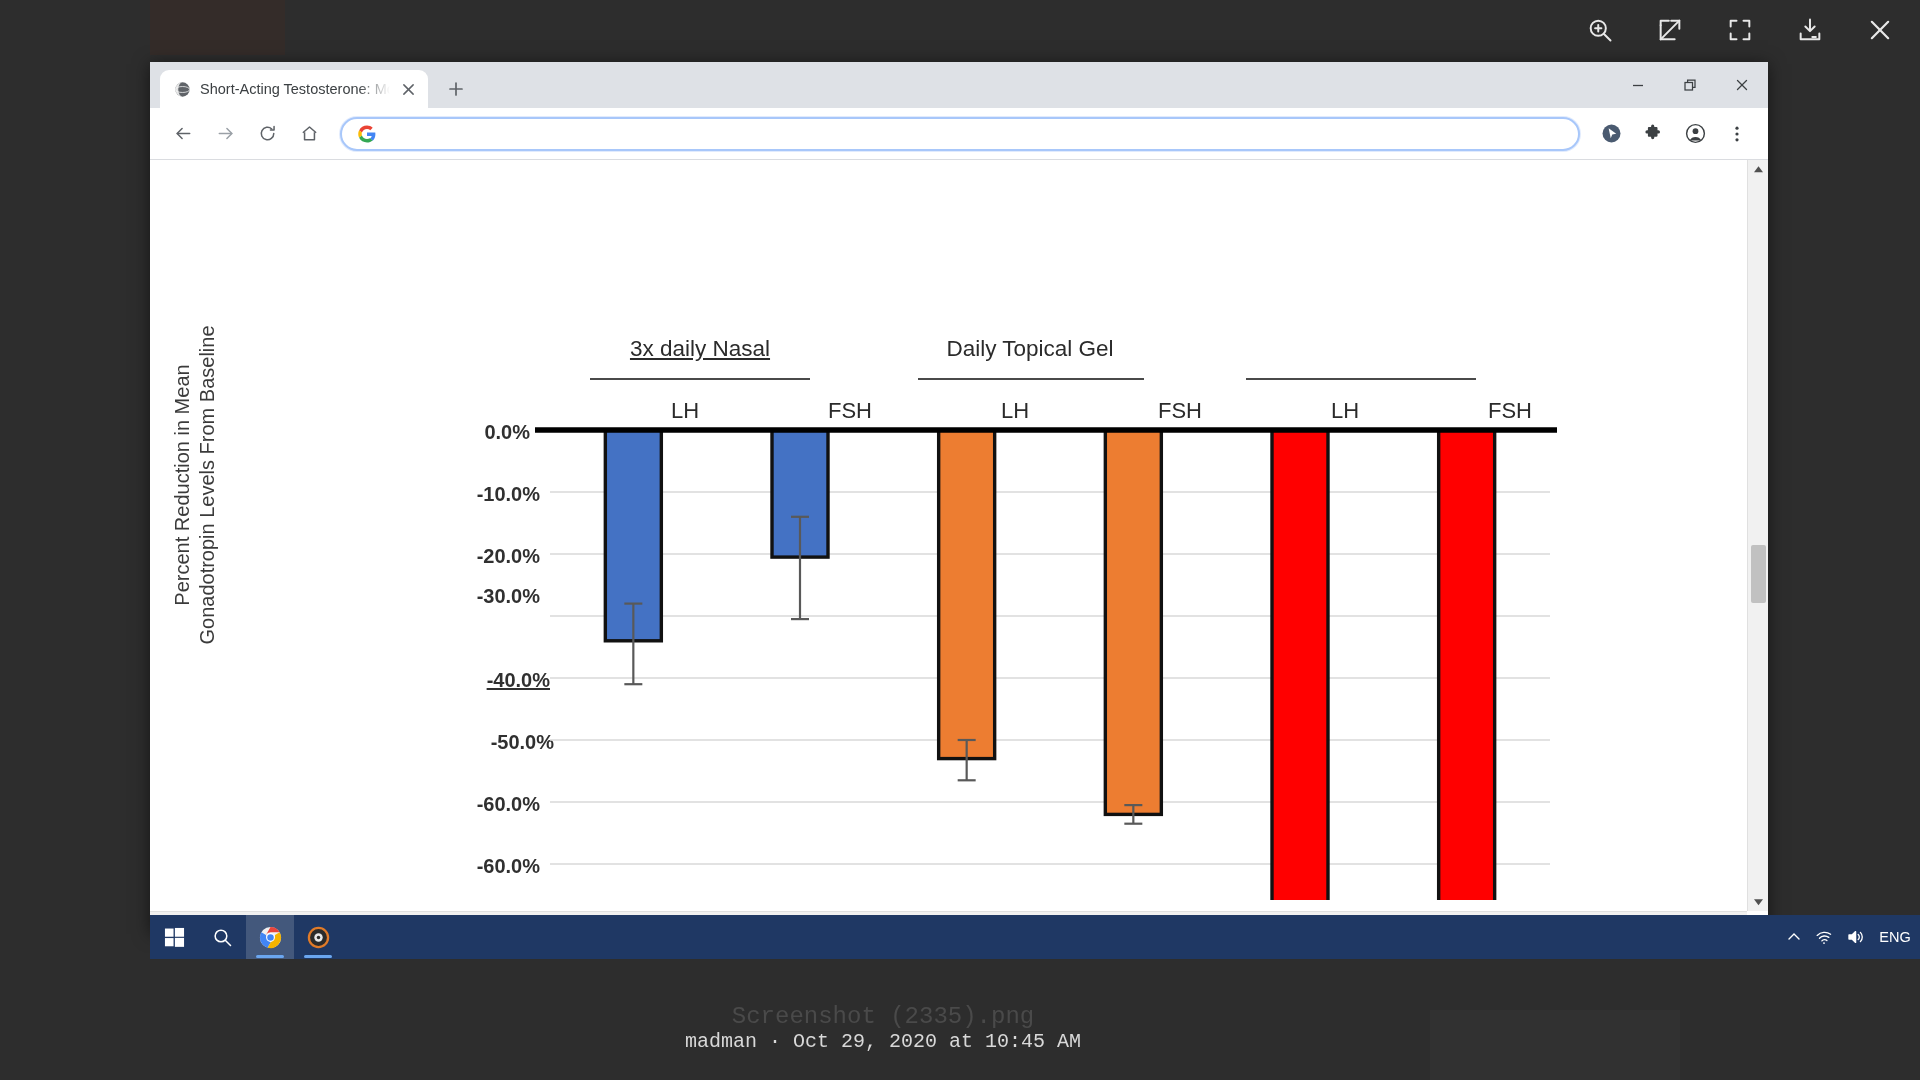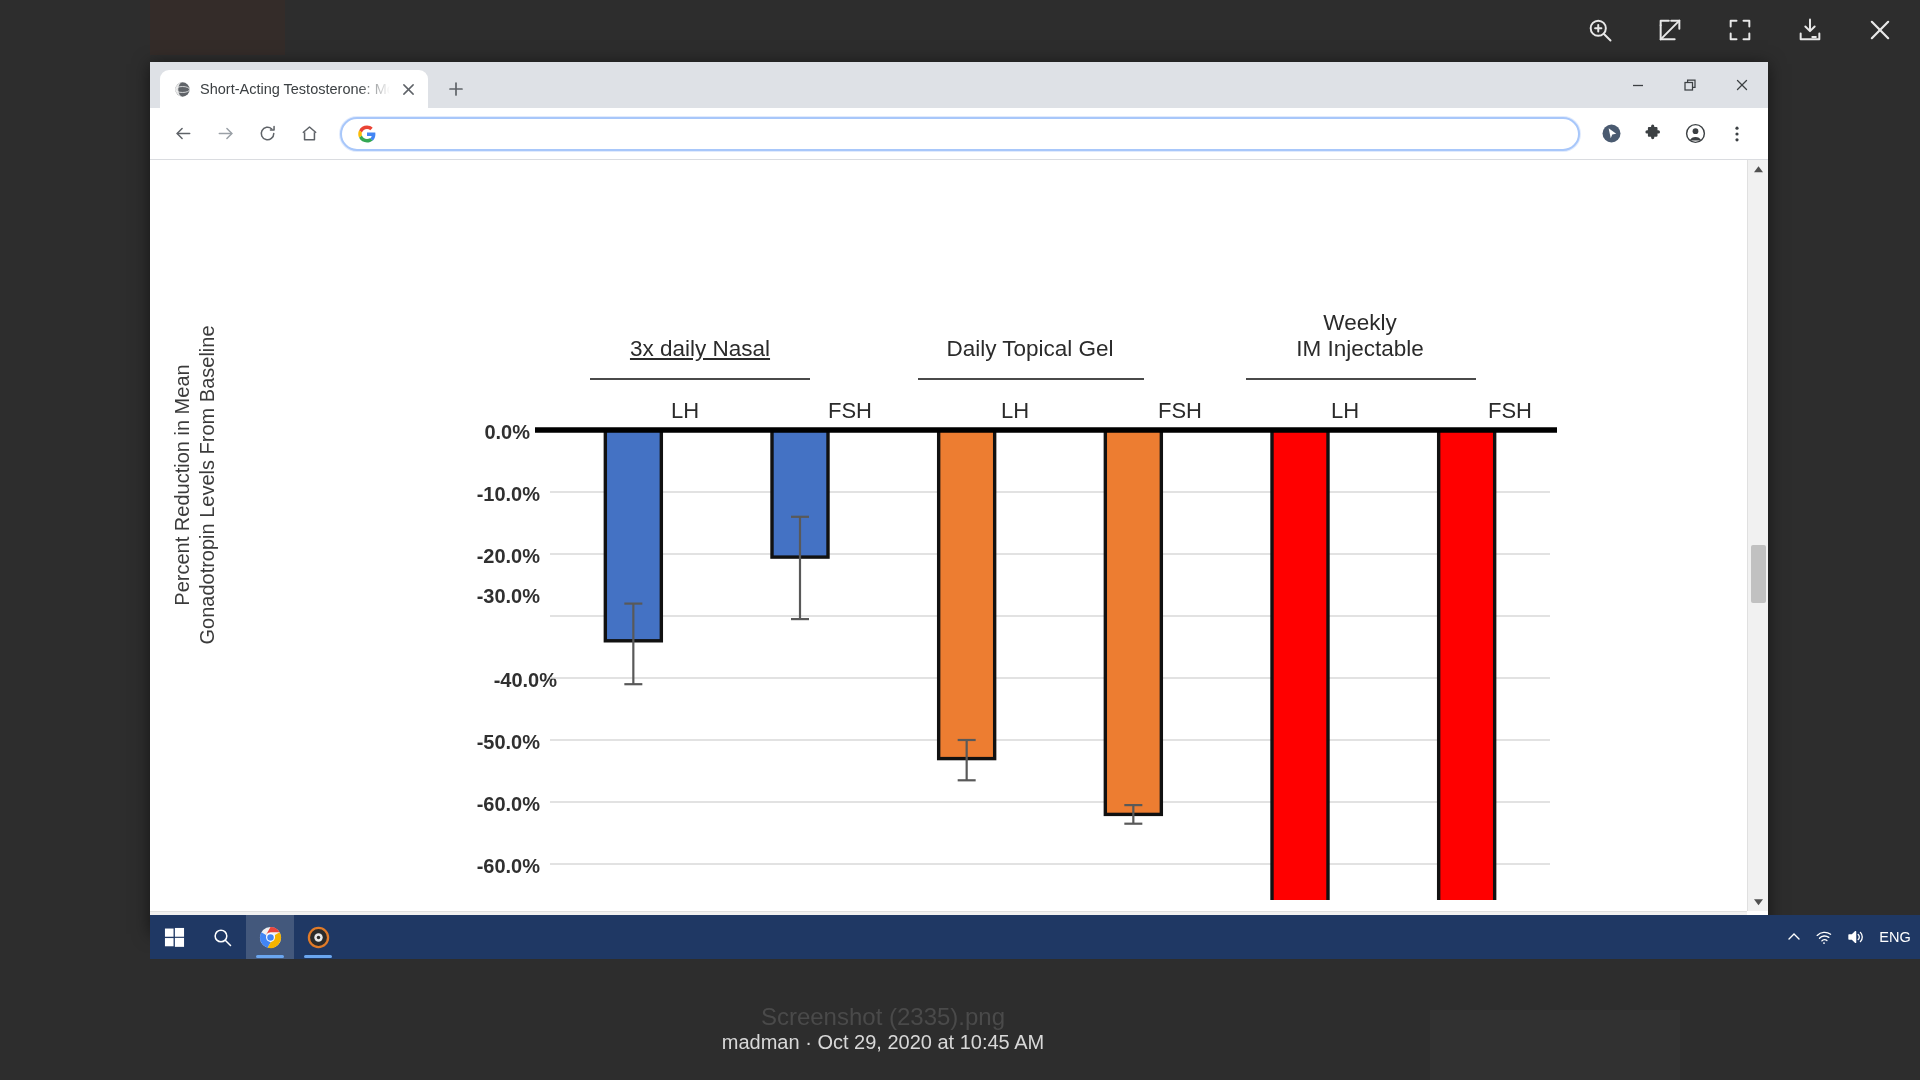--- a/index.html
+++ b/index.html
@@ -237,21 +237,21 @@
     font-size: 14.5px;
   }
   .tb-tray { display: flex; align-items: center; gap: 12px; }
 
   
   #caption {
     position: absolute; left: 0; bottom: 0;
     width: 1766px; height: 104px;
     display: flex; flex-direction: column;
     align-items: center; justify-content: center;
-    z-index: 35;
+    z-index: 35; font-family: Liberation Mono, monospace;
   }
   .cap-filename {
     font-size: 24px; color: #4a4a4a;
   }
   .cap-meta {
     font-size: 20px; color: #d8d8d8;
   }
 </style>
 </head>
 <body>
@@ -426,39 +426,35 @@
         <div class="grp-label" style="left:430px; top:176px; width:240px;text-decoration:underline;">
           <div>3x daily Nasal</div>
         </div>
         <div class="grp-rule" style="left:440px; top:218px; width:220px;"></div>
 
         <div class="grp-label" style="left:760px; top:176px; width:240px;">
           <div>Daily Topical Gel</div>
         </div>
         <div class="grp-rule" style="left:768px; top:218px; width:226px;"></div>
 
-        <div class="grp-label" style="left:1090px; top:150px; width:240px;">
-          <div>Weekly</div>
-          <div>IM Injectable</div>
-        </div>
         <div class="grp-rule" style="left:1096px; top:218px; width:230px;"></div>
 
         <div class="series-label" style="left:490px; top:238px; width:90px;">LH</div>
         <div class="series-label" style="left:655px; top:238px; width:90px;">FSH</div>
         <div class="series-label" style="left:820px; top:238px; width:90px;">LH</div>
         <div class="series-label" style="left:985px; top:238px; width:90px;">FSH</div>
         <div class="series-label" style="left:1150px; top:238px; width:90px;">LH</div>
         <div class="series-label" style="left:1315px; top:238px; width:90px;">FSH</div>
 
         <div class="ytick" style="left:260px; top:261px;">0.0%</div>
         <div class="ytick" style="left:270px; top:323px;">-10.0%</div>
         <div class="ytick" style="left:270px; top:385px;">-20.0%</div>
         <div class="ytick" style="left:270px; top:425px;">-30.0%</div>
-        <div class="ytick" style="left:287px; top:509px;">-40.0%</div>
-        <div class="ytick" style="left:270px; top:571px;">-50.0%</div>
+        <div class="ytick" style="left:280px; top:509px;text-decoration:underline;">-40.0%</div>
+        <div class="ytick" style="left:284px; top:571px;">-50.0%</div>
         <div class="ytick" style="left:270px; top:633px;">-60.0%</div>
         <div class="ytick" style="left:270px; top:695px;">-60.0%</div>
         <div class="ytick" style="left:270px; top:757px;">-80.0%</div>
 
         <svg class="chart-svg" id="plot-svg" width="1575" height="740">
             <line x1="400" y1="332" x2="1400" y2="332" stroke="#d9d9d9" stroke-width="1.6"></line>
             <line x1="400" y1="394" x2="1400" y2="394" stroke="#d9d9d9" stroke-width="1.6"></line>
             <line x1="400" y1="456" x2="1400" y2="456" stroke="#d9d9d9" stroke-width="1.6"></line>
             <line x1="400" y1="518" x2="1400" y2="518" stroke="#d9d9d9" stroke-width="1.6"></line>
             <line x1="400" y1="580" x2="1400" y2="580" stroke="#d9d9d9" stroke-width="1.6"></line>

